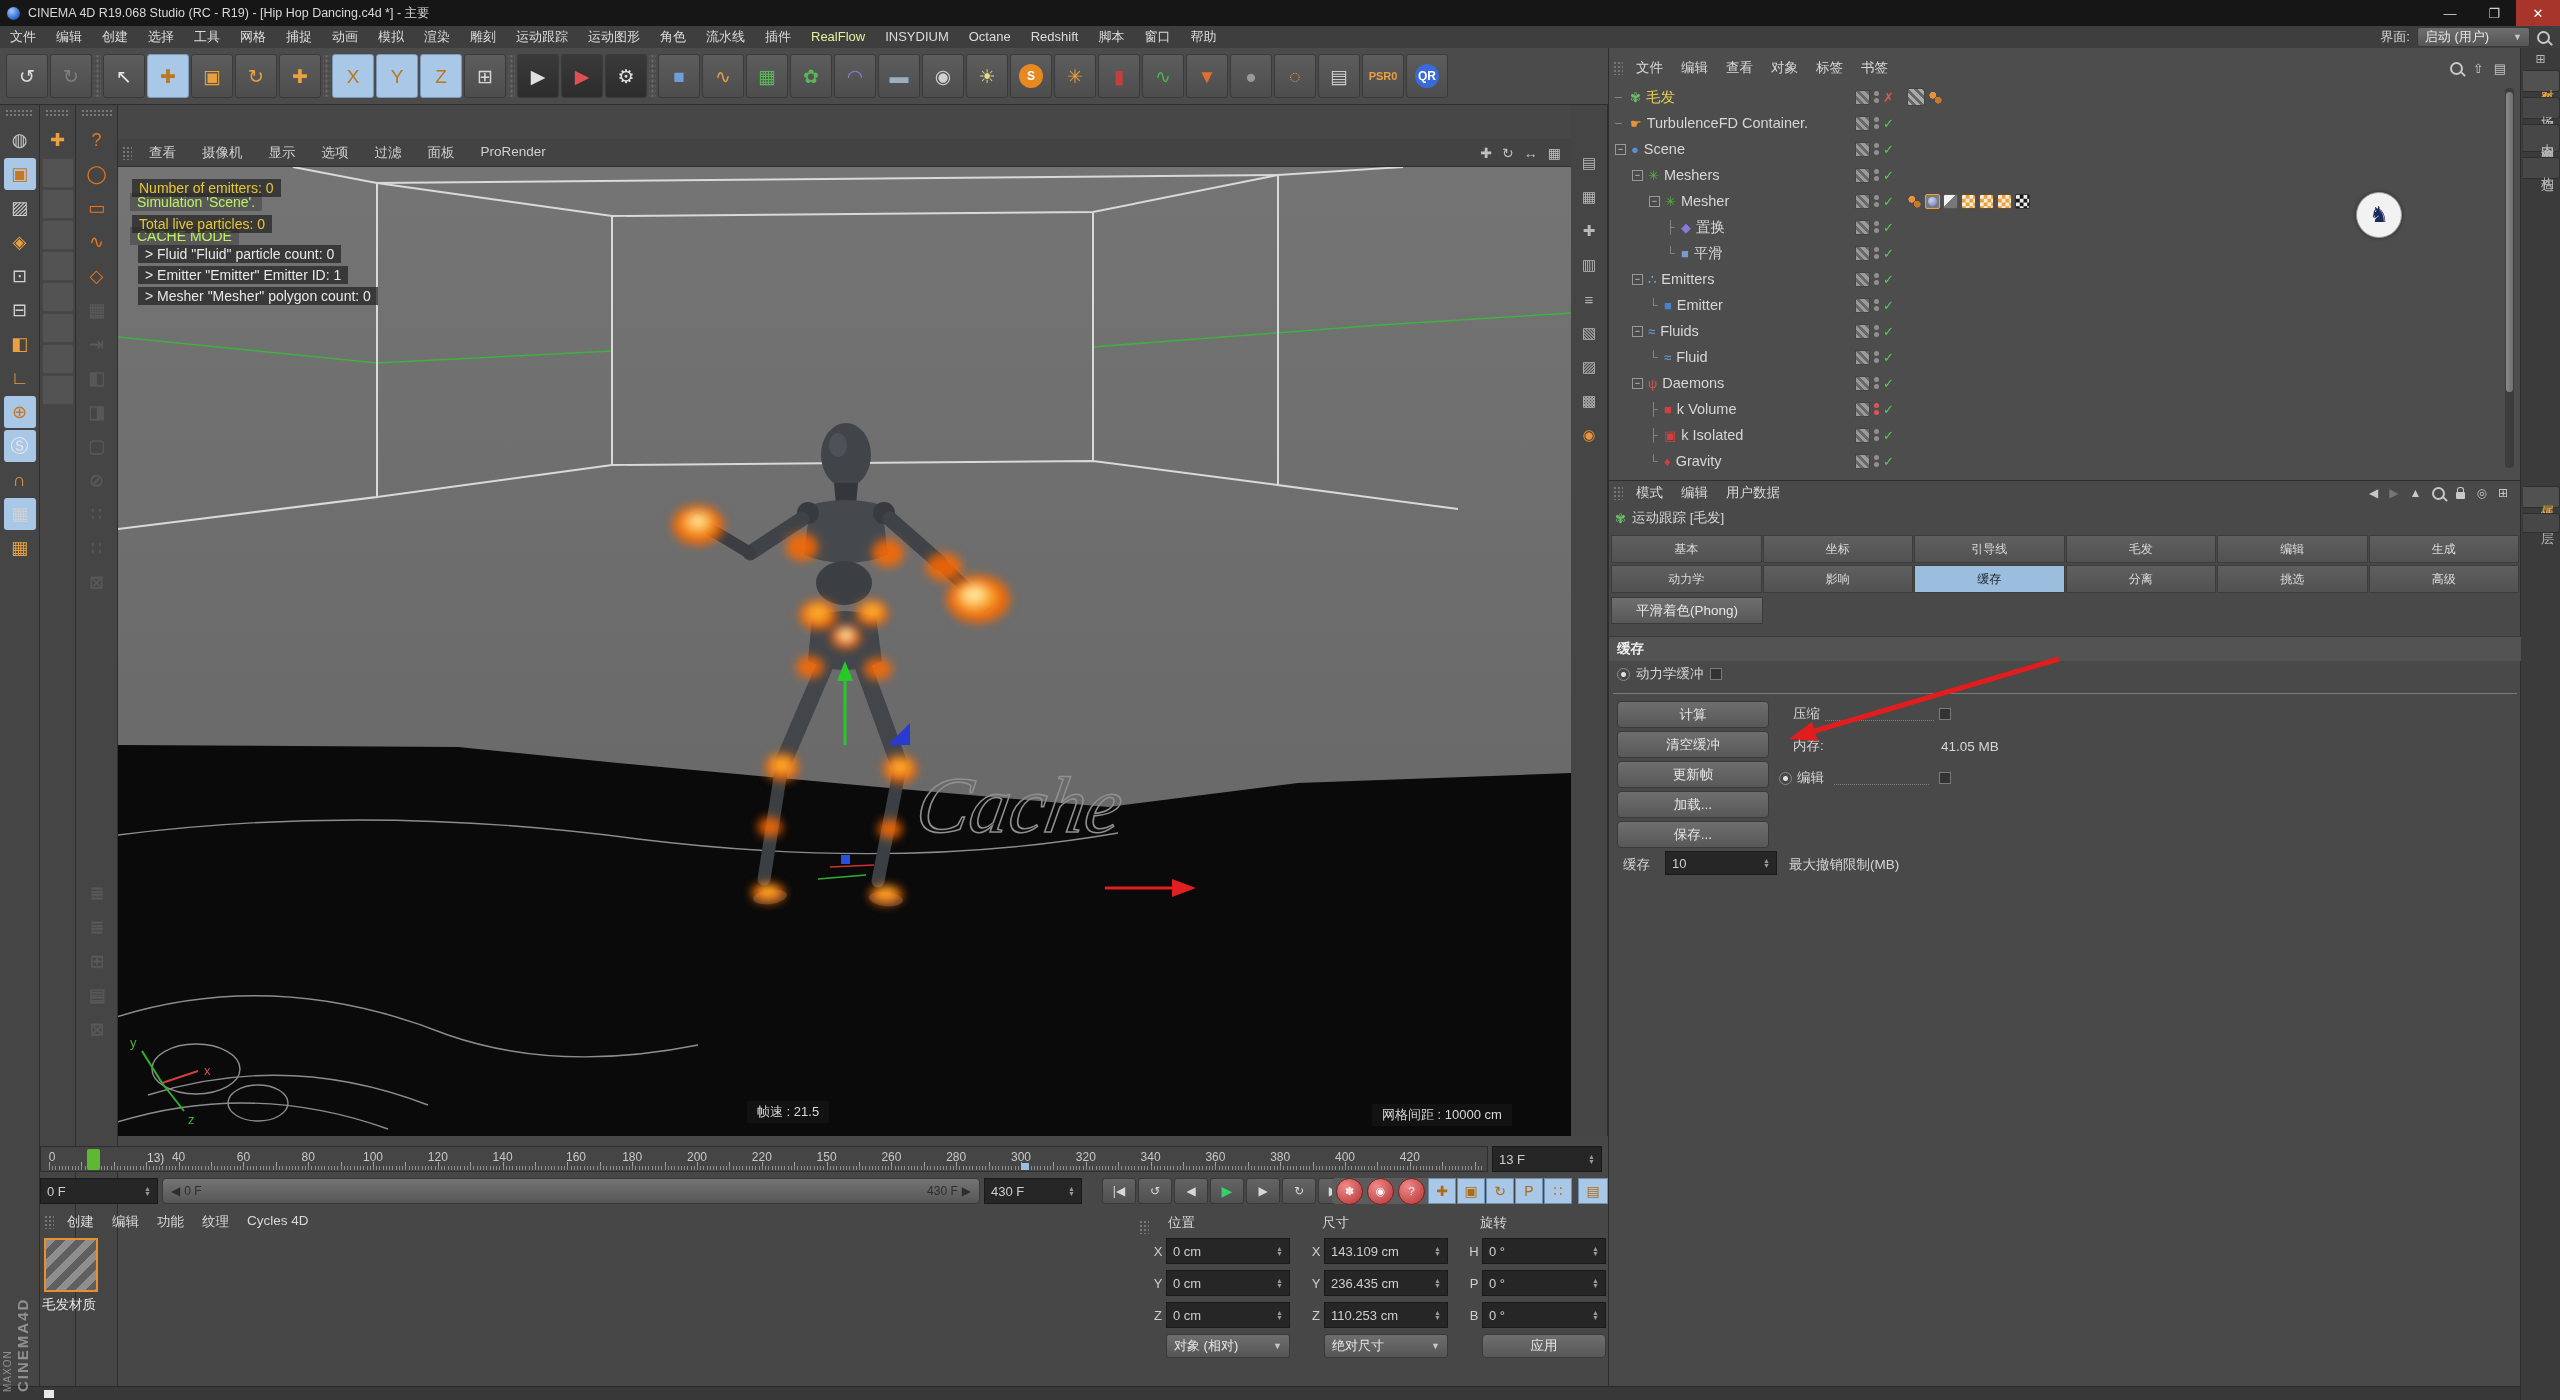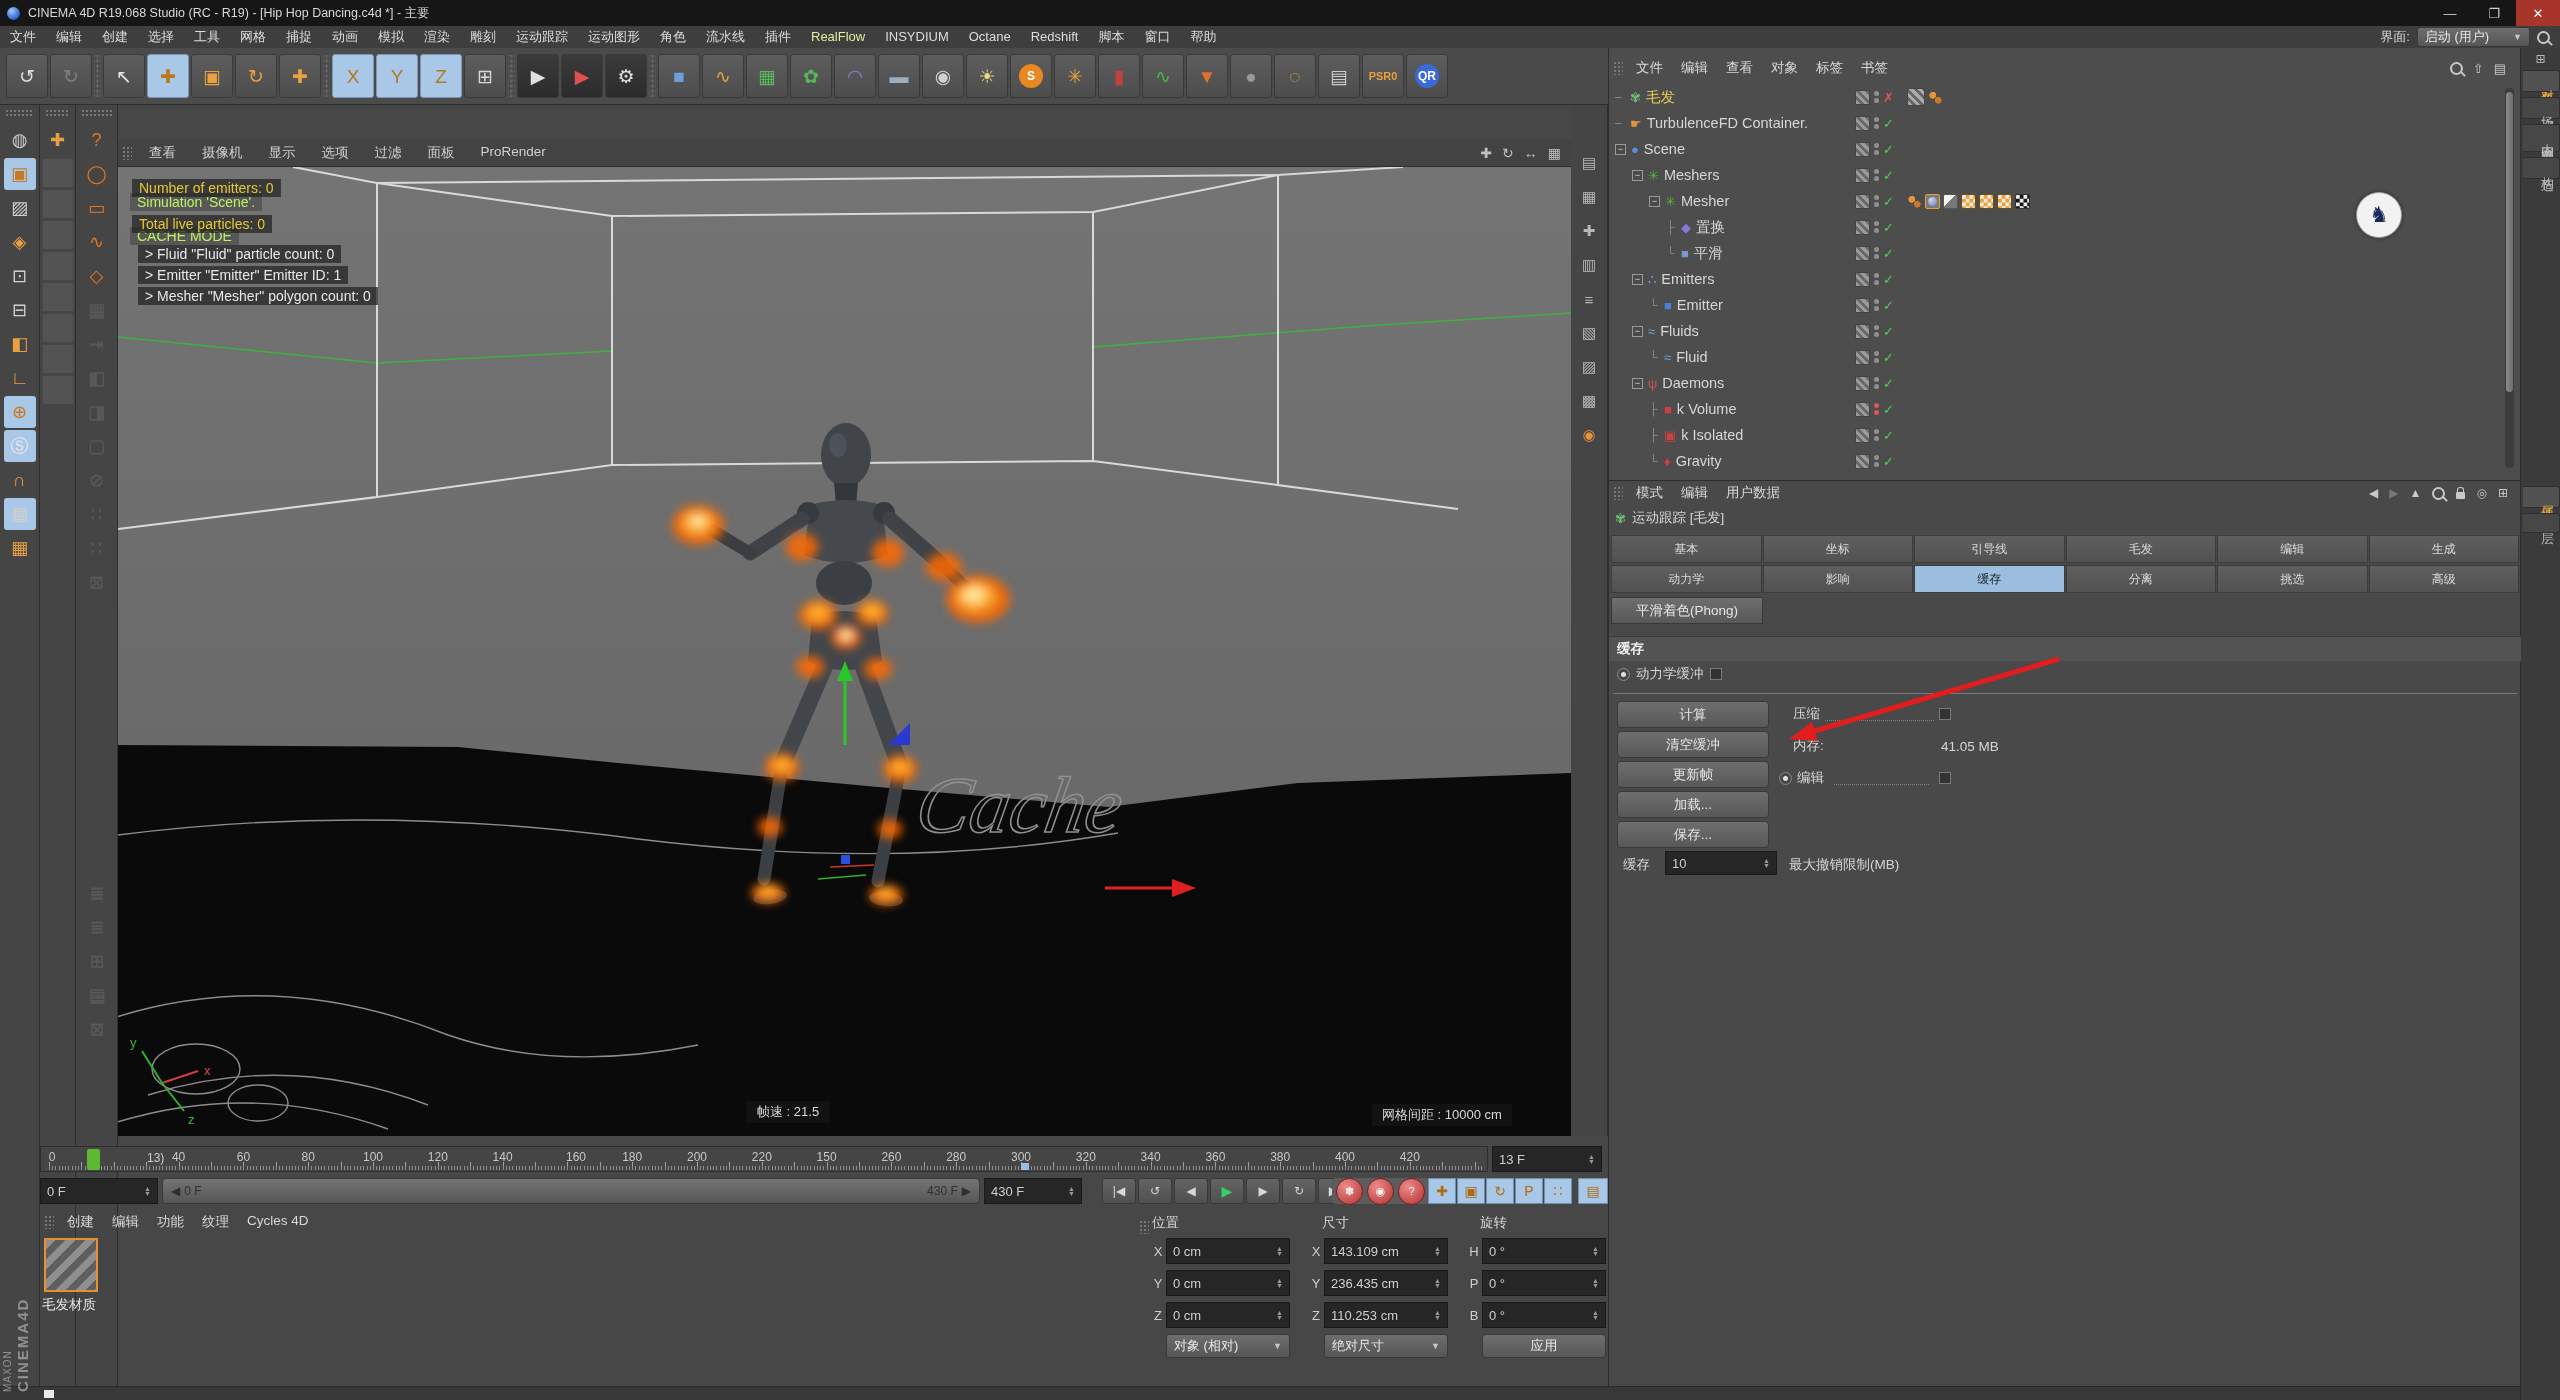--- a/index.html
+++ b/index.html
@@ -1028,21 +1028,21 @@
       <span class="pm-item">纹理</span>
       <span class="pm-item">Cycles 4D</span>
     </div>
 </div>
 <div class="abs" id="mat-swatch"></div>
 <div class="abs" id="mat-label">毛发材质</div>
 
 <div class="abs" id="coord" style="left:1132px;top:1210px;width:476px;height:156px;">
   <div class="grip" style="position:absolute;left:2px;top:6px;width:10px;height:14px;"></div>
   <div id="coord-groups">
-      <div class="coord-head" style="left: 20px;">位置</div>
+      <div class="coord-head" style="left: 36px;">位置</div>
       <div class="frow" style="left: 18px; top: 28px; width: 140px;">
         <span class="axis-k">X</span>
         <div class="spin-field" style="flex: 1 1 0%; height: 26px;">
           <span>0 cm</span>
           <span class="spins">
             <span>▲</span>
             <span>▼</span>
           </span>
         </div>
       </div>

